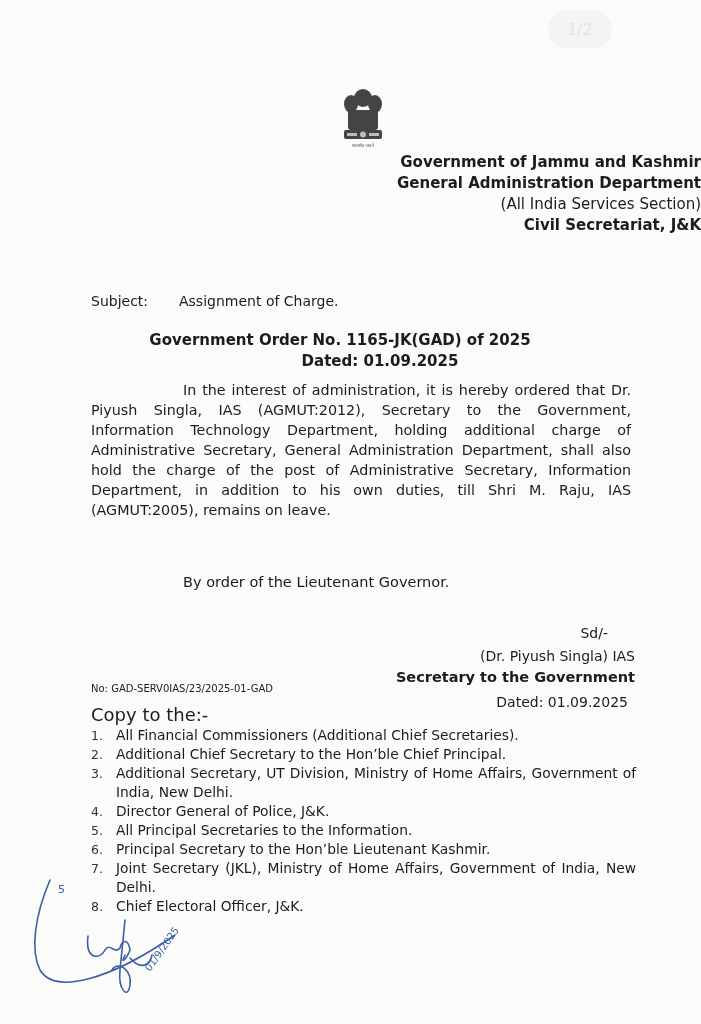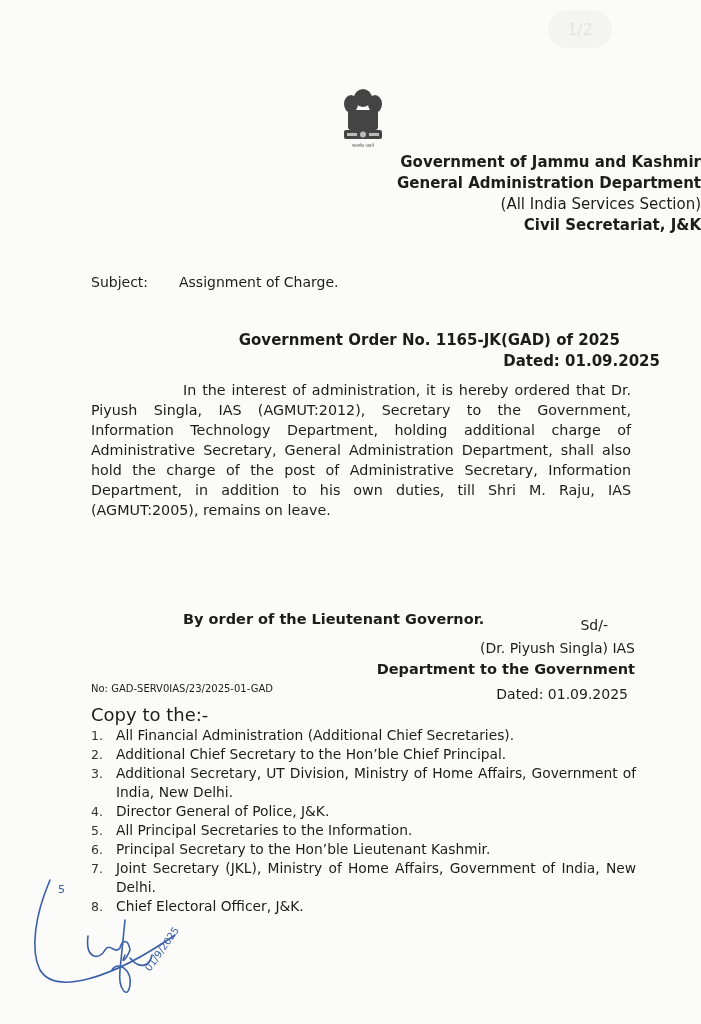--- a/index.html
+++ b/index.html
@@ -4,25 +4,25 @@
 <style>
   html,body{margin:0;padding:0;}
   body{width:701px;height:1024px;background:#fbfbf9;position:relative;overflow:hidden;
        font-family:"DejaVu Sans","Liberation Sans",sans-serif;color:#1c1c1c;}
   .page-badge{position:absolute;left:548px;top:10px;width:64px;height:38px;border-radius:19px;
        background:#f4f4f2;color:#e3e3e1;font-size:16px;display:flex;align-items:center;justify-content:center;}
   .emblem{position:absolute;left:338px;top:86px;width:50px;height:64px;}
   .hdr{position:absolute;left:0;width:701px;text-align:right;font-size:15px;line-height:20px;}
   .b{font-weight:bold;}
   .subject{position:absolute;left:91px;top:274px;font-size:14px;}
-  .subject .lbl{display:inline-block;width:88px;}
-  .order{position:absolute;left:60px;width:560px;text-align:right;font-weight:bold;font-size:15px;}
+  .subject .lbl{display:inline-block;width:88px;margin-top:19px;}
+  .order{position:absolute;left:60px;width:560px;text-align:center;font-weight:bold;font-size:15px;}
   .para{position:absolute;left:91px;top:380px;width:540px;font-size:14.3px;line-height:20px;text-align:justify;text-indent:92px;}
-  .byorder{position:absolute;left:183px;top:574px;font-weight:bold;font-size:14.5px;margin-top:37px;}
-  .sig{position:absolute;right:66px;text-align:right;font-size:14px;}
+  .byorder{position:absolute;left:183px;top:574px;font-weight:normal;font-size:14.5px;}
+  .sig{position:absolute;right:66px;text-align:right;font-size:14px;margin-top:8px;}
   .no{position:absolute;left:91px;top:683px;font-size:10px;}
   .copy{position:absolute;left:91px;top:704px;font-size:18px;}
   ol.copylist{position:absolute;left:91px;top:726px;width:545px;margin:0;padding:0;list-style:none;font-size:13.8px;line-height:19px;}
   ol.copylist li{display:flex;}
   ol.copylist .num{width:25px;flex:none;color:#333;font-size:12.5px;}
   ol.copylist .txt{flex:1;text-align:justify;}
   .handwrite{position:absolute;left:0;top:860px;width:260px;height:164px;}
 </style>
 </head>
 <body>
@@ -56,30 +56,30 @@
 
 <div class="order" style="top:331px">Government Order No. 1165-JK(GAD) of 2025</div>
 <div class="order" style="top:352px;padding-left:40px">Dated: 01.09.2025</div>
 
 <div class="para">In the interest of administration, it is hereby ordered that Dr. Piyush Singla, IAS (AGMUT:2012), Secretary to the Government, Information Technology Department, holding additional charge of Administrative Secretary, General Administration Department, shall also hold the charge of the post of Administrative Secretary, Information Department, in addition to his own duties, till Shri M. Raju, IAS (AGMUT:2005), remains on leave.</div>
 
 <div class="byorder">By order of the Lieutenant Governor.</div>
 
 <div class="sig" style="top:617px;right:93px">Sd/-</div>
 <div class="sig" style="top:640px">(Dr. Piyush Singla) IAS</div>
-<div class="sig b" style="top:661px;font-size:14.5px">Department to the Government</div>
+<div class="sig b" style="top:661px;font-size:14.5px">Secretary to the Government</div>
 <div class="sig" style="top:686px;right:73px">Dated: 01.09.2025</div>
 
 <div class="no">No:  GAD-SERV0IAS/23/2025-01-GAD</div>
 <div class="copy">Copy to the:-</div>
 
 <ol class="copylist">
   <li>
       <span class="num">1.</span>
-      <span class="txt">All Financial Administration (Additional Chief Secretaries).</span>
+      <span class="txt">All Financial Commissioners (Additional Chief Secretaries).</span>
     </li>
   <li>
       <span class="num">2.</span>
       <span class="txt">Additional Chief Secretary to the Hon’ble Chief Principal.</span>
     </li>
   <li>
       <span class="num">3.</span>
       <span class="txt">Additional Secretary, UT Division, Ministry of Home Affairs, Government of India, New Delhi.</span>
     </li>
   <li>

